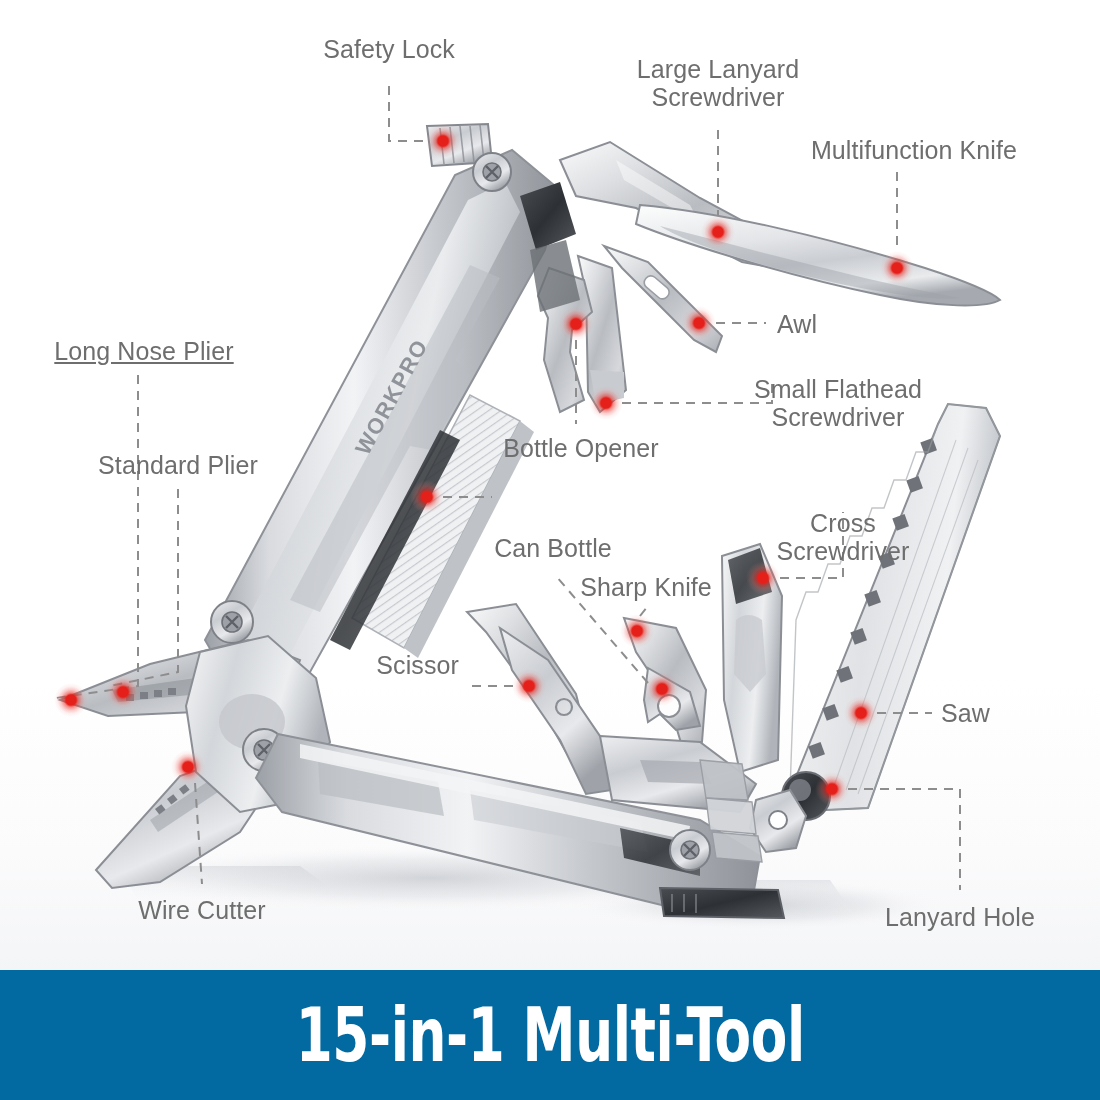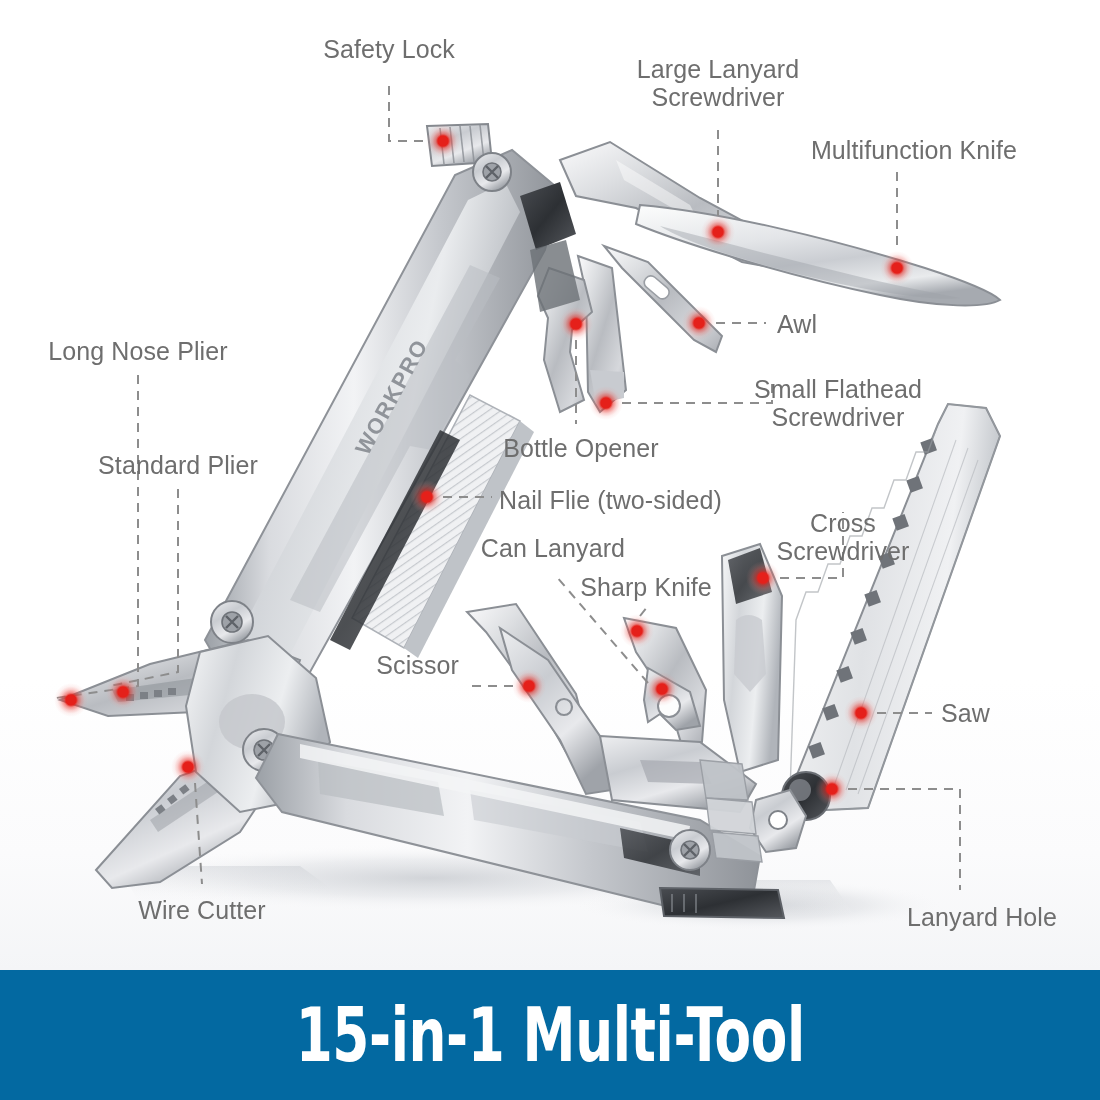--- a/index.html
+++ b/index.html
@@ -325,45 +325,44 @@
         <polyline points="848,789 960,789 960,890" fill="none" stroke="#8d8d8d" stroke-width="2" stroke-dasharray="9 7" stroke-linecap="butt"></polyline>
         <polyline points="195,783 202,884" fill="none" stroke="#8d8d8d" stroke-width="2" stroke-dasharray="9 7" stroke-linecap="butt"></polyline>
       </svg>
   <div class="label c" style="left: 389px; top: 35px;">Safety Lock</div>
       <div class="dot" style="left: 443px; top: 141px;"></div>
       <div class="label c" style="left: 718px; top: 55px;">Large Lanyard
 Screwdriver</div>
       <div class="dot" style="left: 718px; top: 232px;"></div>
       <div class="label c" style="left: 914px; top: 136px;">Multifunction Knife</div>
       <div class="dot" style="left: 897px; top: 268px;"></div>
-      <div class="label c" style="left: 138px; top: 337px;">Long Nose Plier</div>
+      <div class="label c" style="left: 144px; top: 337px; text-decoration: underline;">Long Nose Plier</div>
       <div class="dot" style="left: 71px; top: 700px;"></div>
       <div class="label l" style="left: 777px; top: 310px;">Awl</div>
       <div class="dot" style="left: 699px; top: 323px;"></div>
       <div class="label c" style="left: 838px; top: 375px;">Small Flathead
 Screwdriver</div>
       <div class="dot" style="left: 606px; top: 403px;"></div>
       <div class="label c" style="left: 581px; top: 434px;">Bottle Opener</div>
       <div class="dot" style="left: 576px; top: 324px;"></div>
       <div class="label c" style="left: 178px; top: 451px;">Standard Plier</div>
       <div class="dot" style="left: 123px; top: 692px;"></div>
       <div class="label c" style="left: 843px; top: 461px; margin-top: 48px;">Cross
 Screwdriver</div>
       <div class="dot" style="left: 763px; top: 578px;"></div>
-      <div class="label l" style="left: 499px; top: 486px;">Nail Flie (two-sided)</div>
       <div class="dot" style="left: 427px; top: 497px;"></div>
-      <div class="label c" style="left: 553px; top: 534px;">Can Lanyard</div>
+      <div class="label c" style="left: 553px; top: 534px;">Can Bottle</div>
       <div class="dot" style="left: 662px; top: 689px;"></div>
       <div class="label c" style="left: 646px; top: 567px; margin-top: 6px;">Sharp Knife</div>
       <div class="dot" style="left: 637px; top: 631px;"></div>
       <div class="label r" style="left: 459px; top: 651px;">Scissor</div>
       <div class="dot" style="left: 529px; top: 686px;"></div>
       <div class="label l" style="left: 941px; top: 699px;">Saw</div>
       <div class="dot" style="left: 861px; top: 713px;"></div>
-      <div class="label c" style="left: 960px; top: 903px; margin-left: 22px;">Lanyard Hole</div>
+      <div class="label c" style="left: 960px; top: 903px;">Lanyard Hole</div>
       <div class="dot" style="left: 832px; top: 789px;"></div>
       <div class="label c" style="left: 202px; top: 896px;">Wire Cutter</div>
       <div class="dot" style="left: 188px; top: 767px;"></div>
     </div>
 
   <div id="banner">
     <div id="banner-title">15-in-1 Multi-Tool</div>
   </div>
 
 </div>

